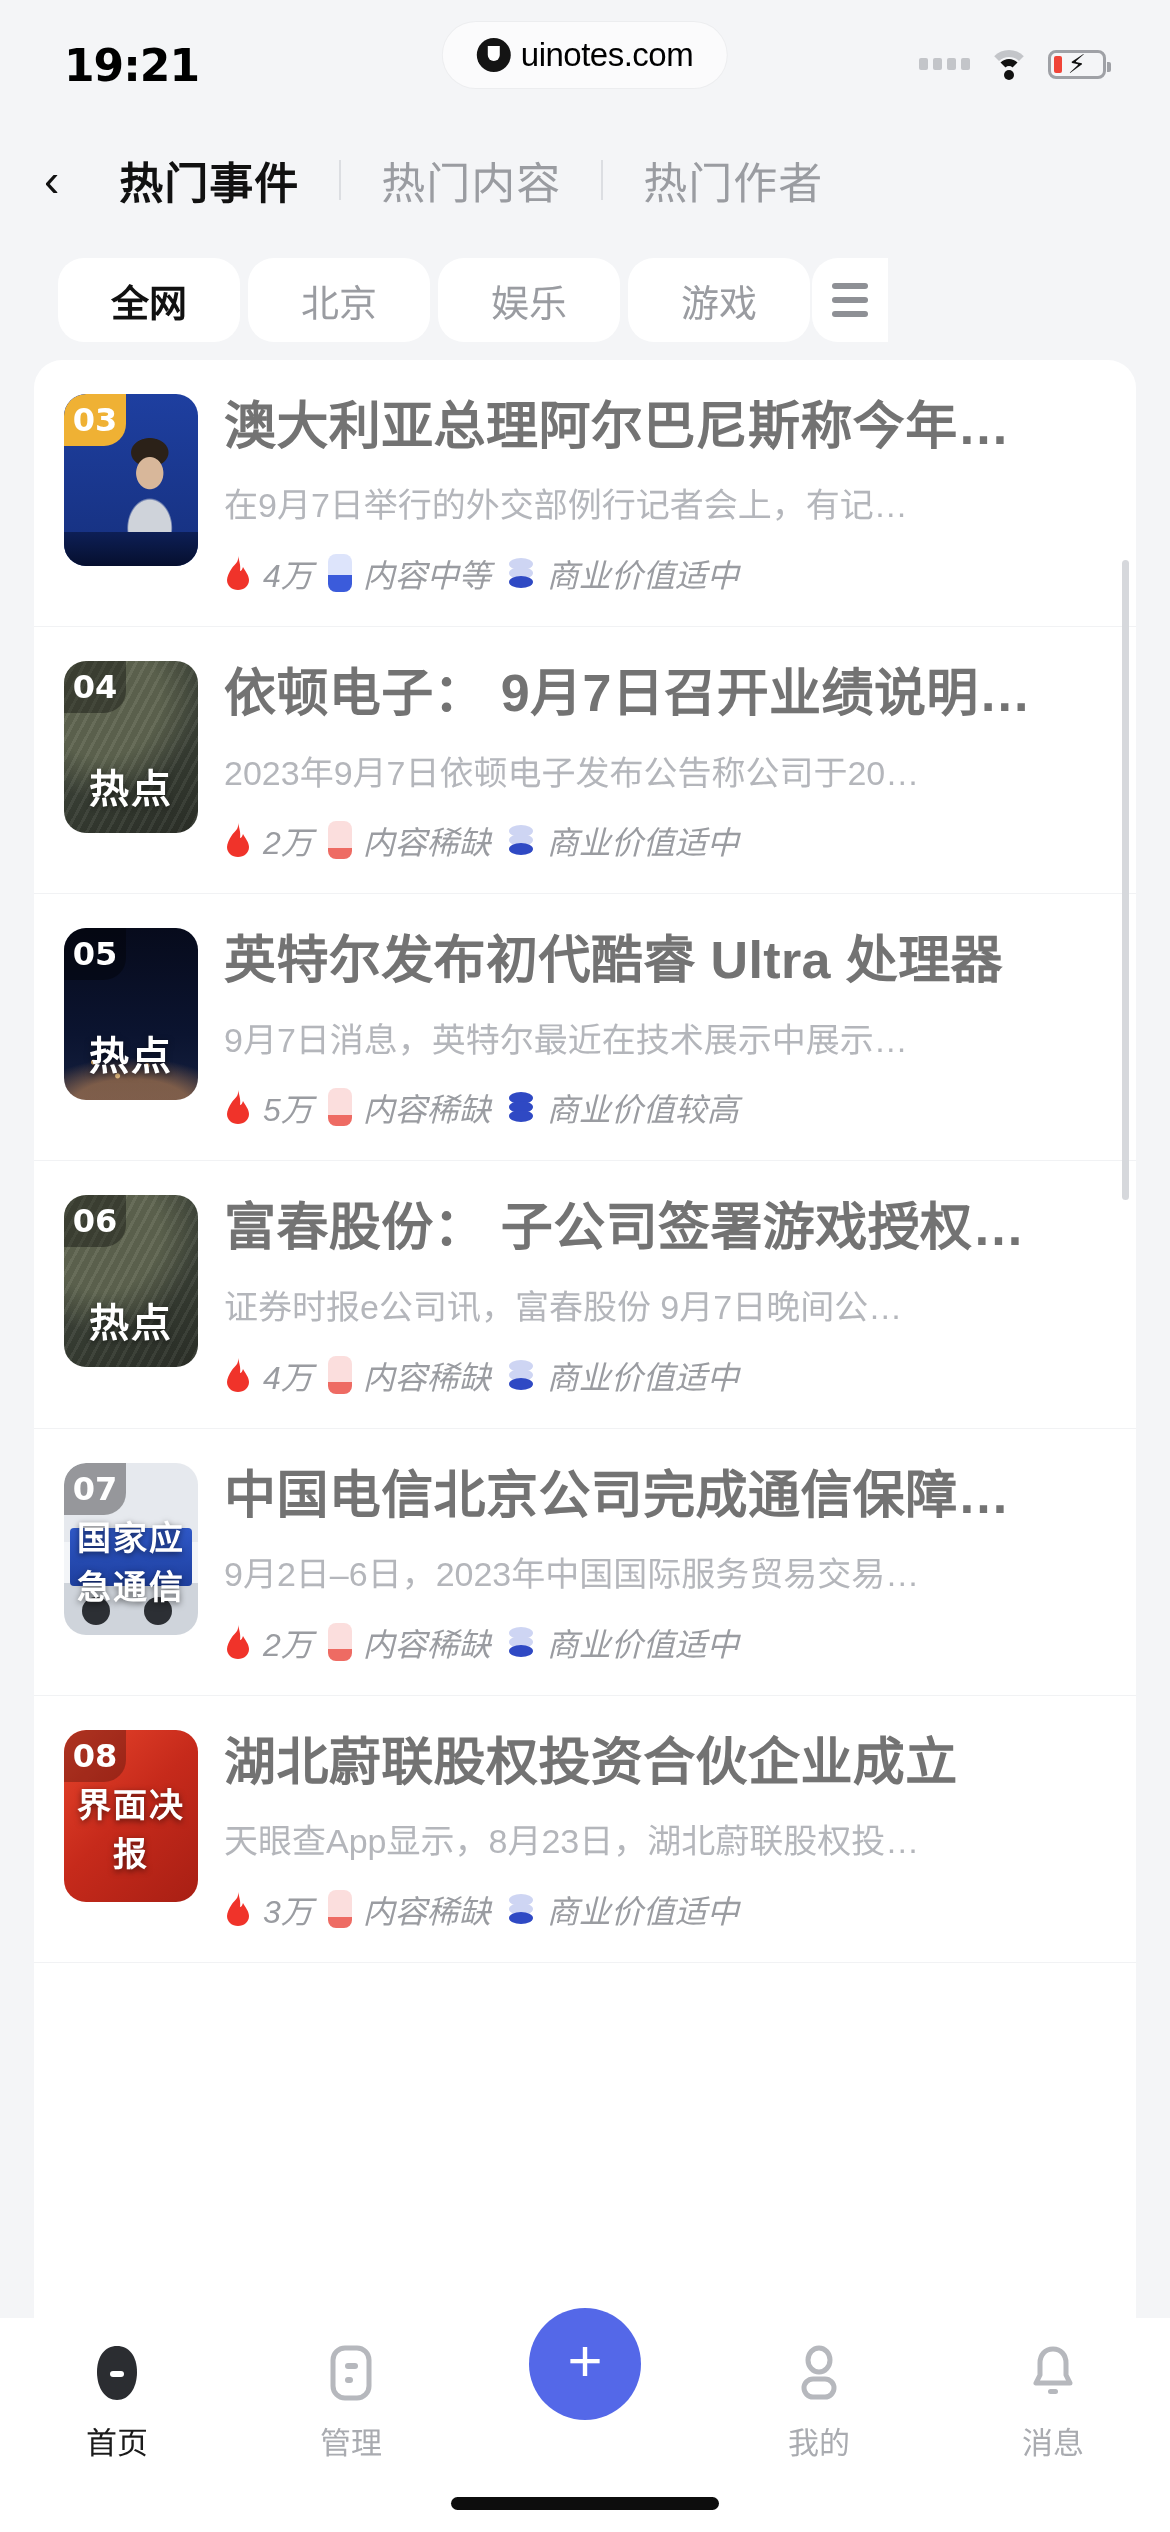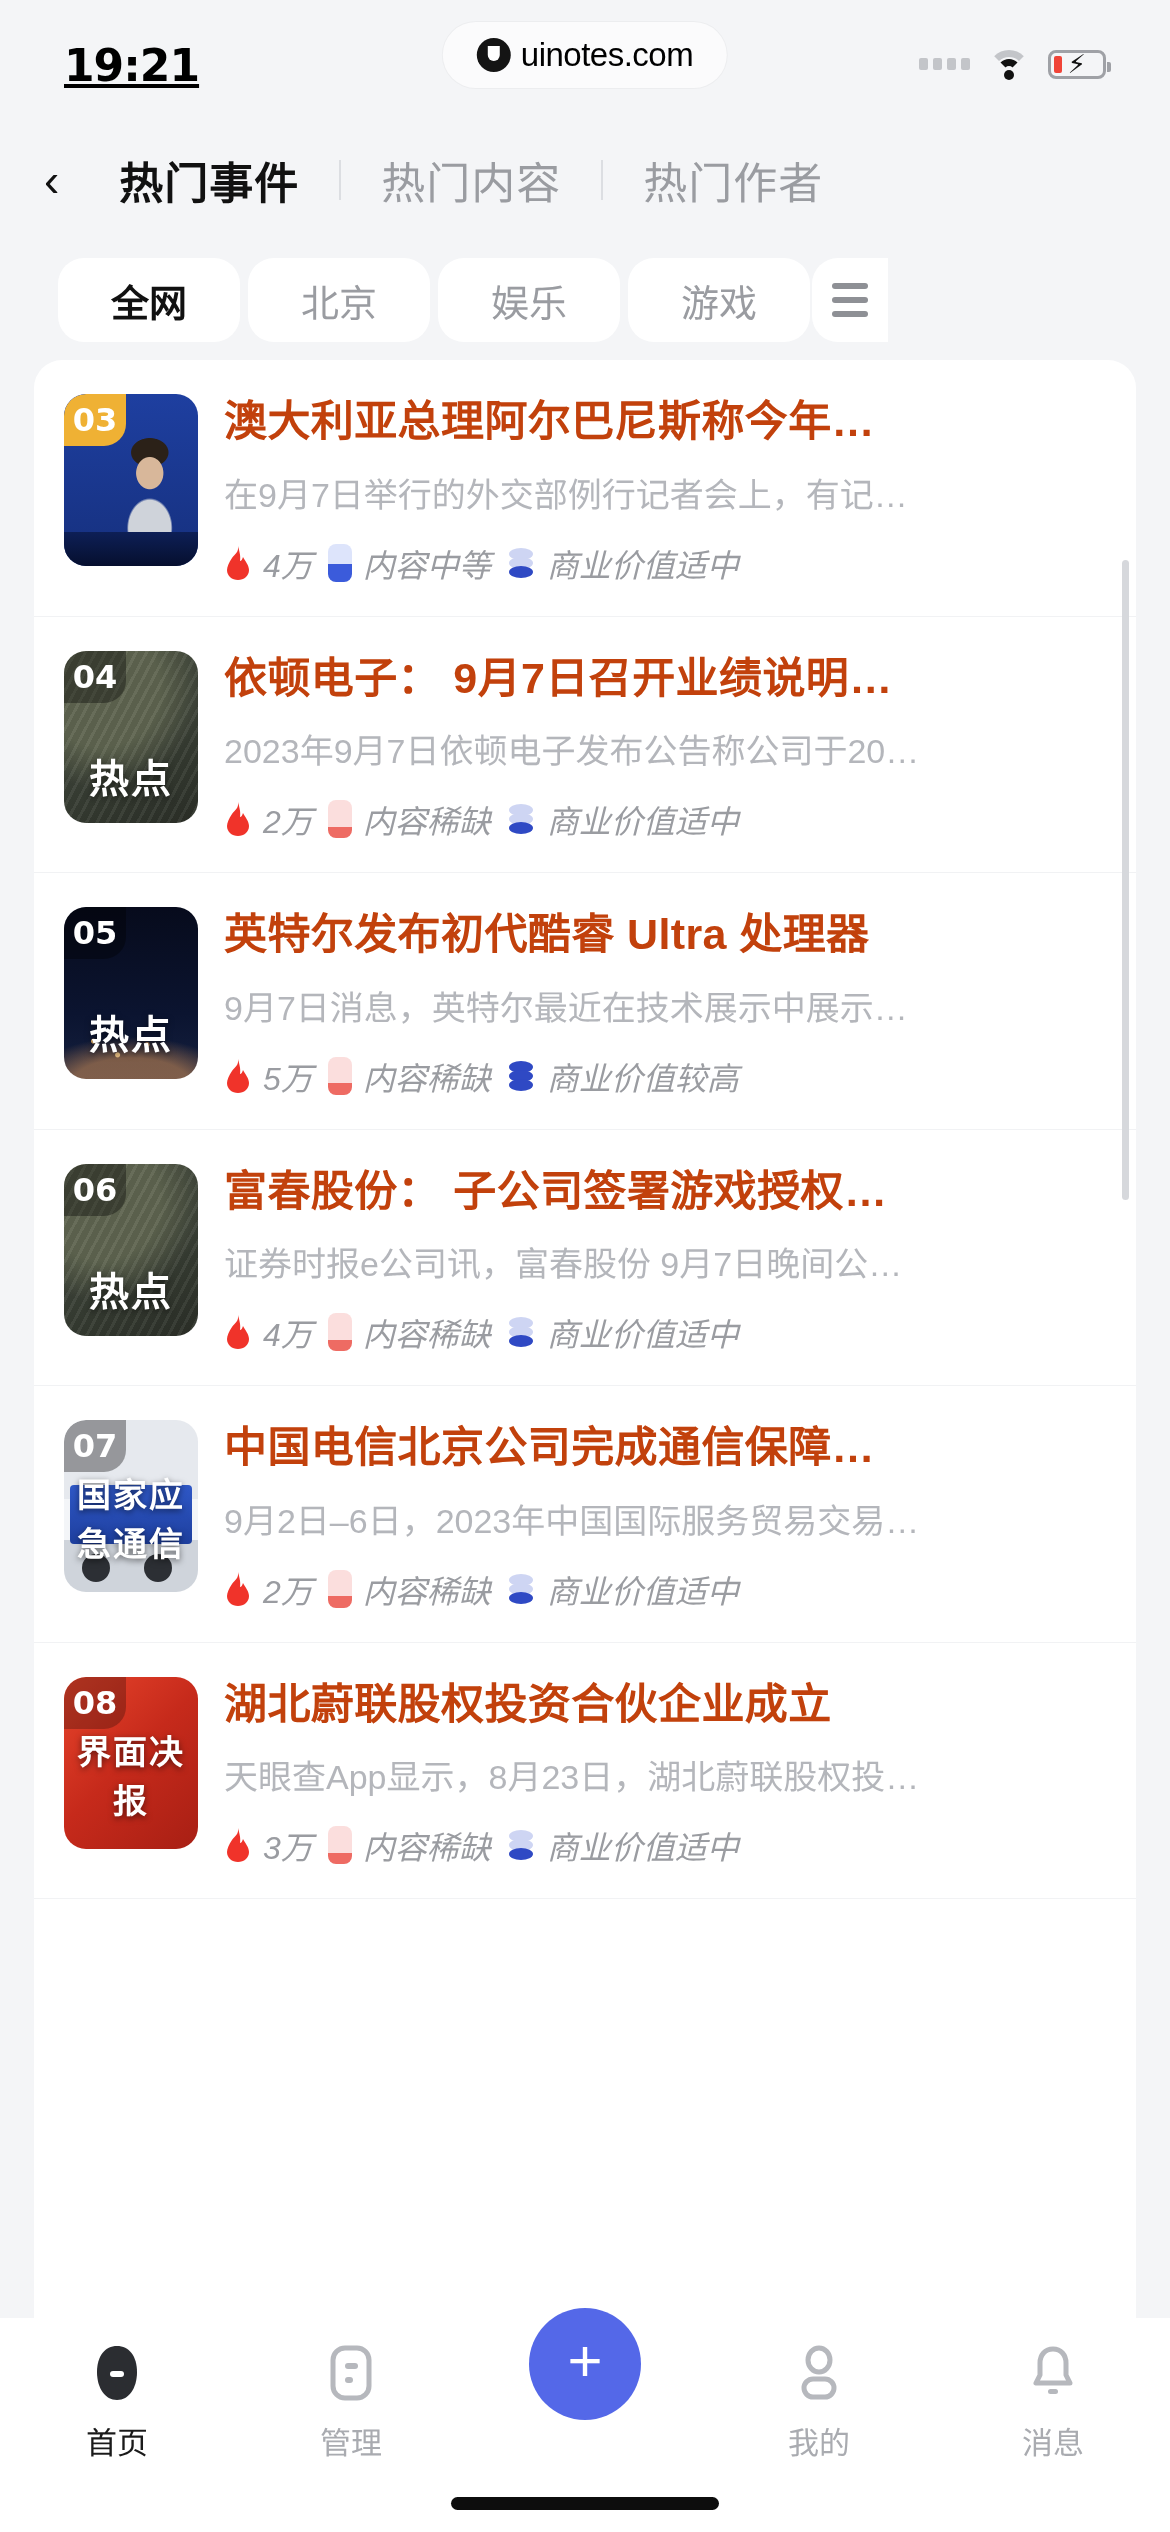--- a/index.html
+++ b/index.html
@@ -16,21 +16,20 @@
     display: flex; flex-direction: column;
   }
 
   
   .statusbar {
     height: 120px;
     flex: 0 0 120px;
     position: relative;
     display: flex; align-items: center;
     padding: 15px 64px;
-    text-decoration: underline;
   }
   .status-time {
     font-size: 44px; font-weight: 700; color: #000;
     letter-spacing: -1px;
     font-family: "DejaVu Sans", sans-serif;
     margin-top: 10px;
   }
   .watermark {
     position: absolute; left: 50%; top: 22px;
     transform: translateX(-50%);
@@ -205,21 +204,21 @@
     border-radius:50%; background:#2c2f34;
     box-shadow: 62px 0 0 0 #2c2f34;
   }
   .art-red {
     background:
       linear-gradient(135deg,#e8452c 0%, #c62a1b 48%, #a81f14 100%);
   }
 
   .body { flex: 1 1 auto; min-width: 0; padding-top: 2px; }
   .title {
-    font-size: 43px; font-weight: 700; color: #c2410c; line-height: 1.18;
+    font-size: 52px; font-weight: 700; color: #737373; line-height: 1.18;
     white-space: nowrap; overflow: hidden; text-overflow: ellipsis;
     letter-spacing: 0.4px;
   }
   .snippet {
     margin-top: 28px;
     font-size: 34px; color: #b4b6bb; line-height: 1.2;
     white-space: nowrap; overflow: hidden; text-overflow: ellipsis;
   }
   .meta {
     margin-top: 24px; display: flex; align-items: flex-start; gap: 1px;

